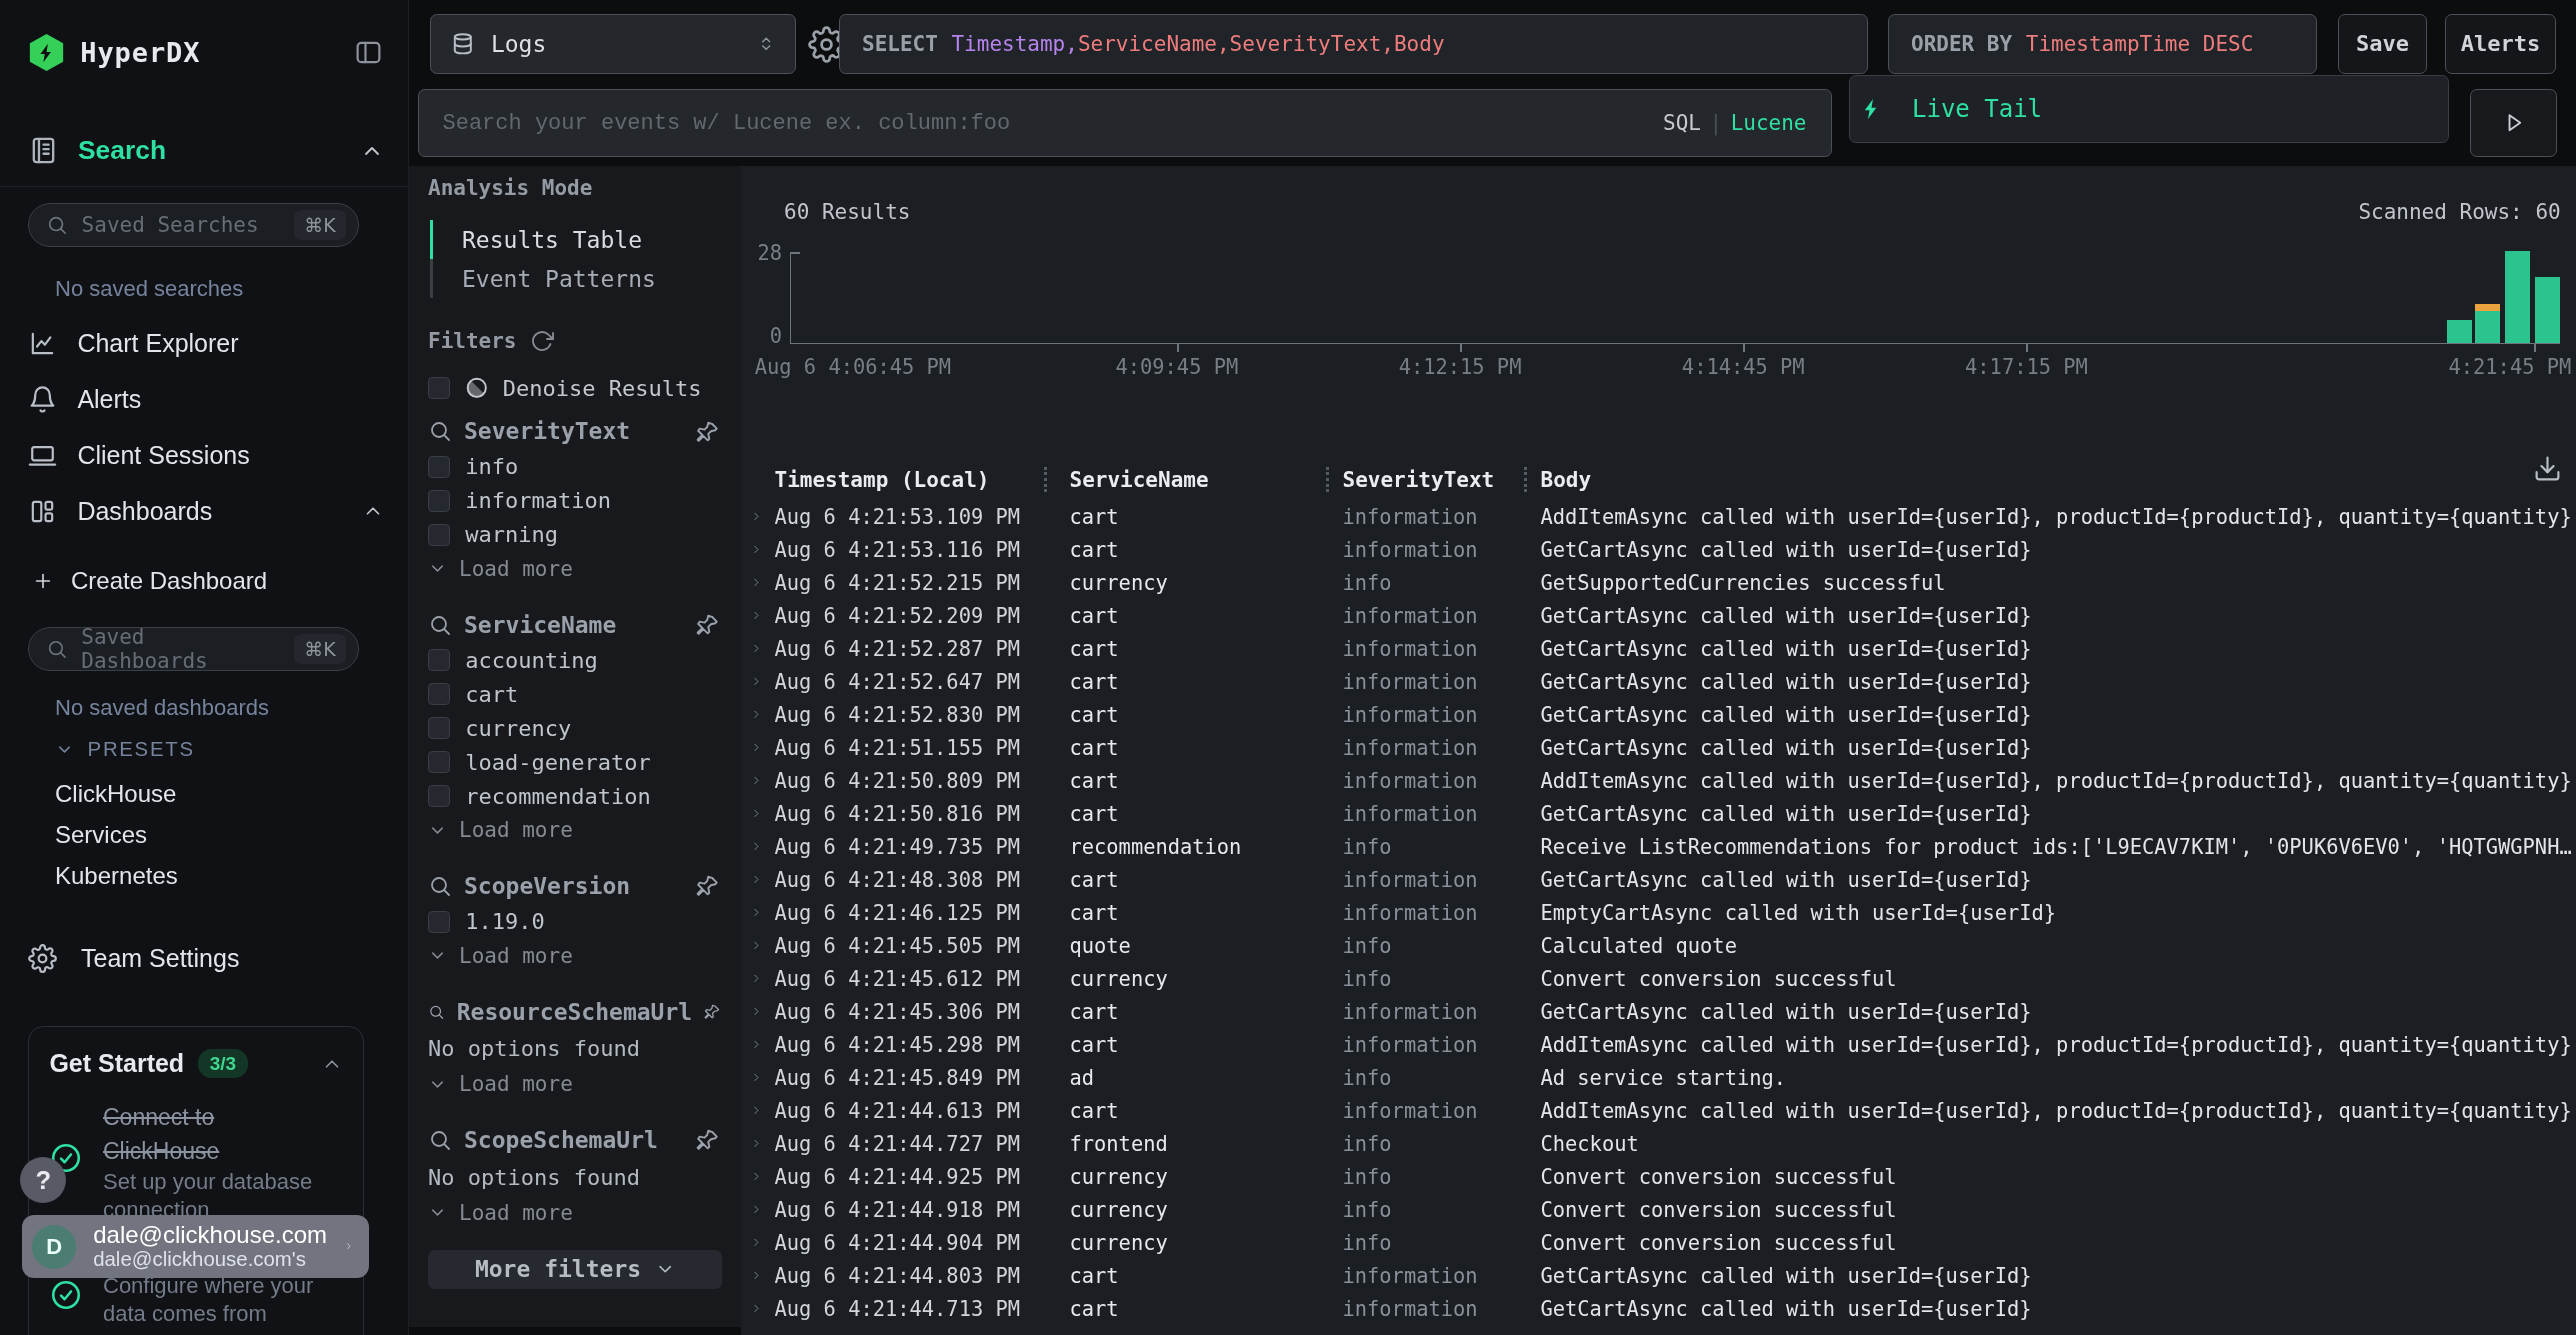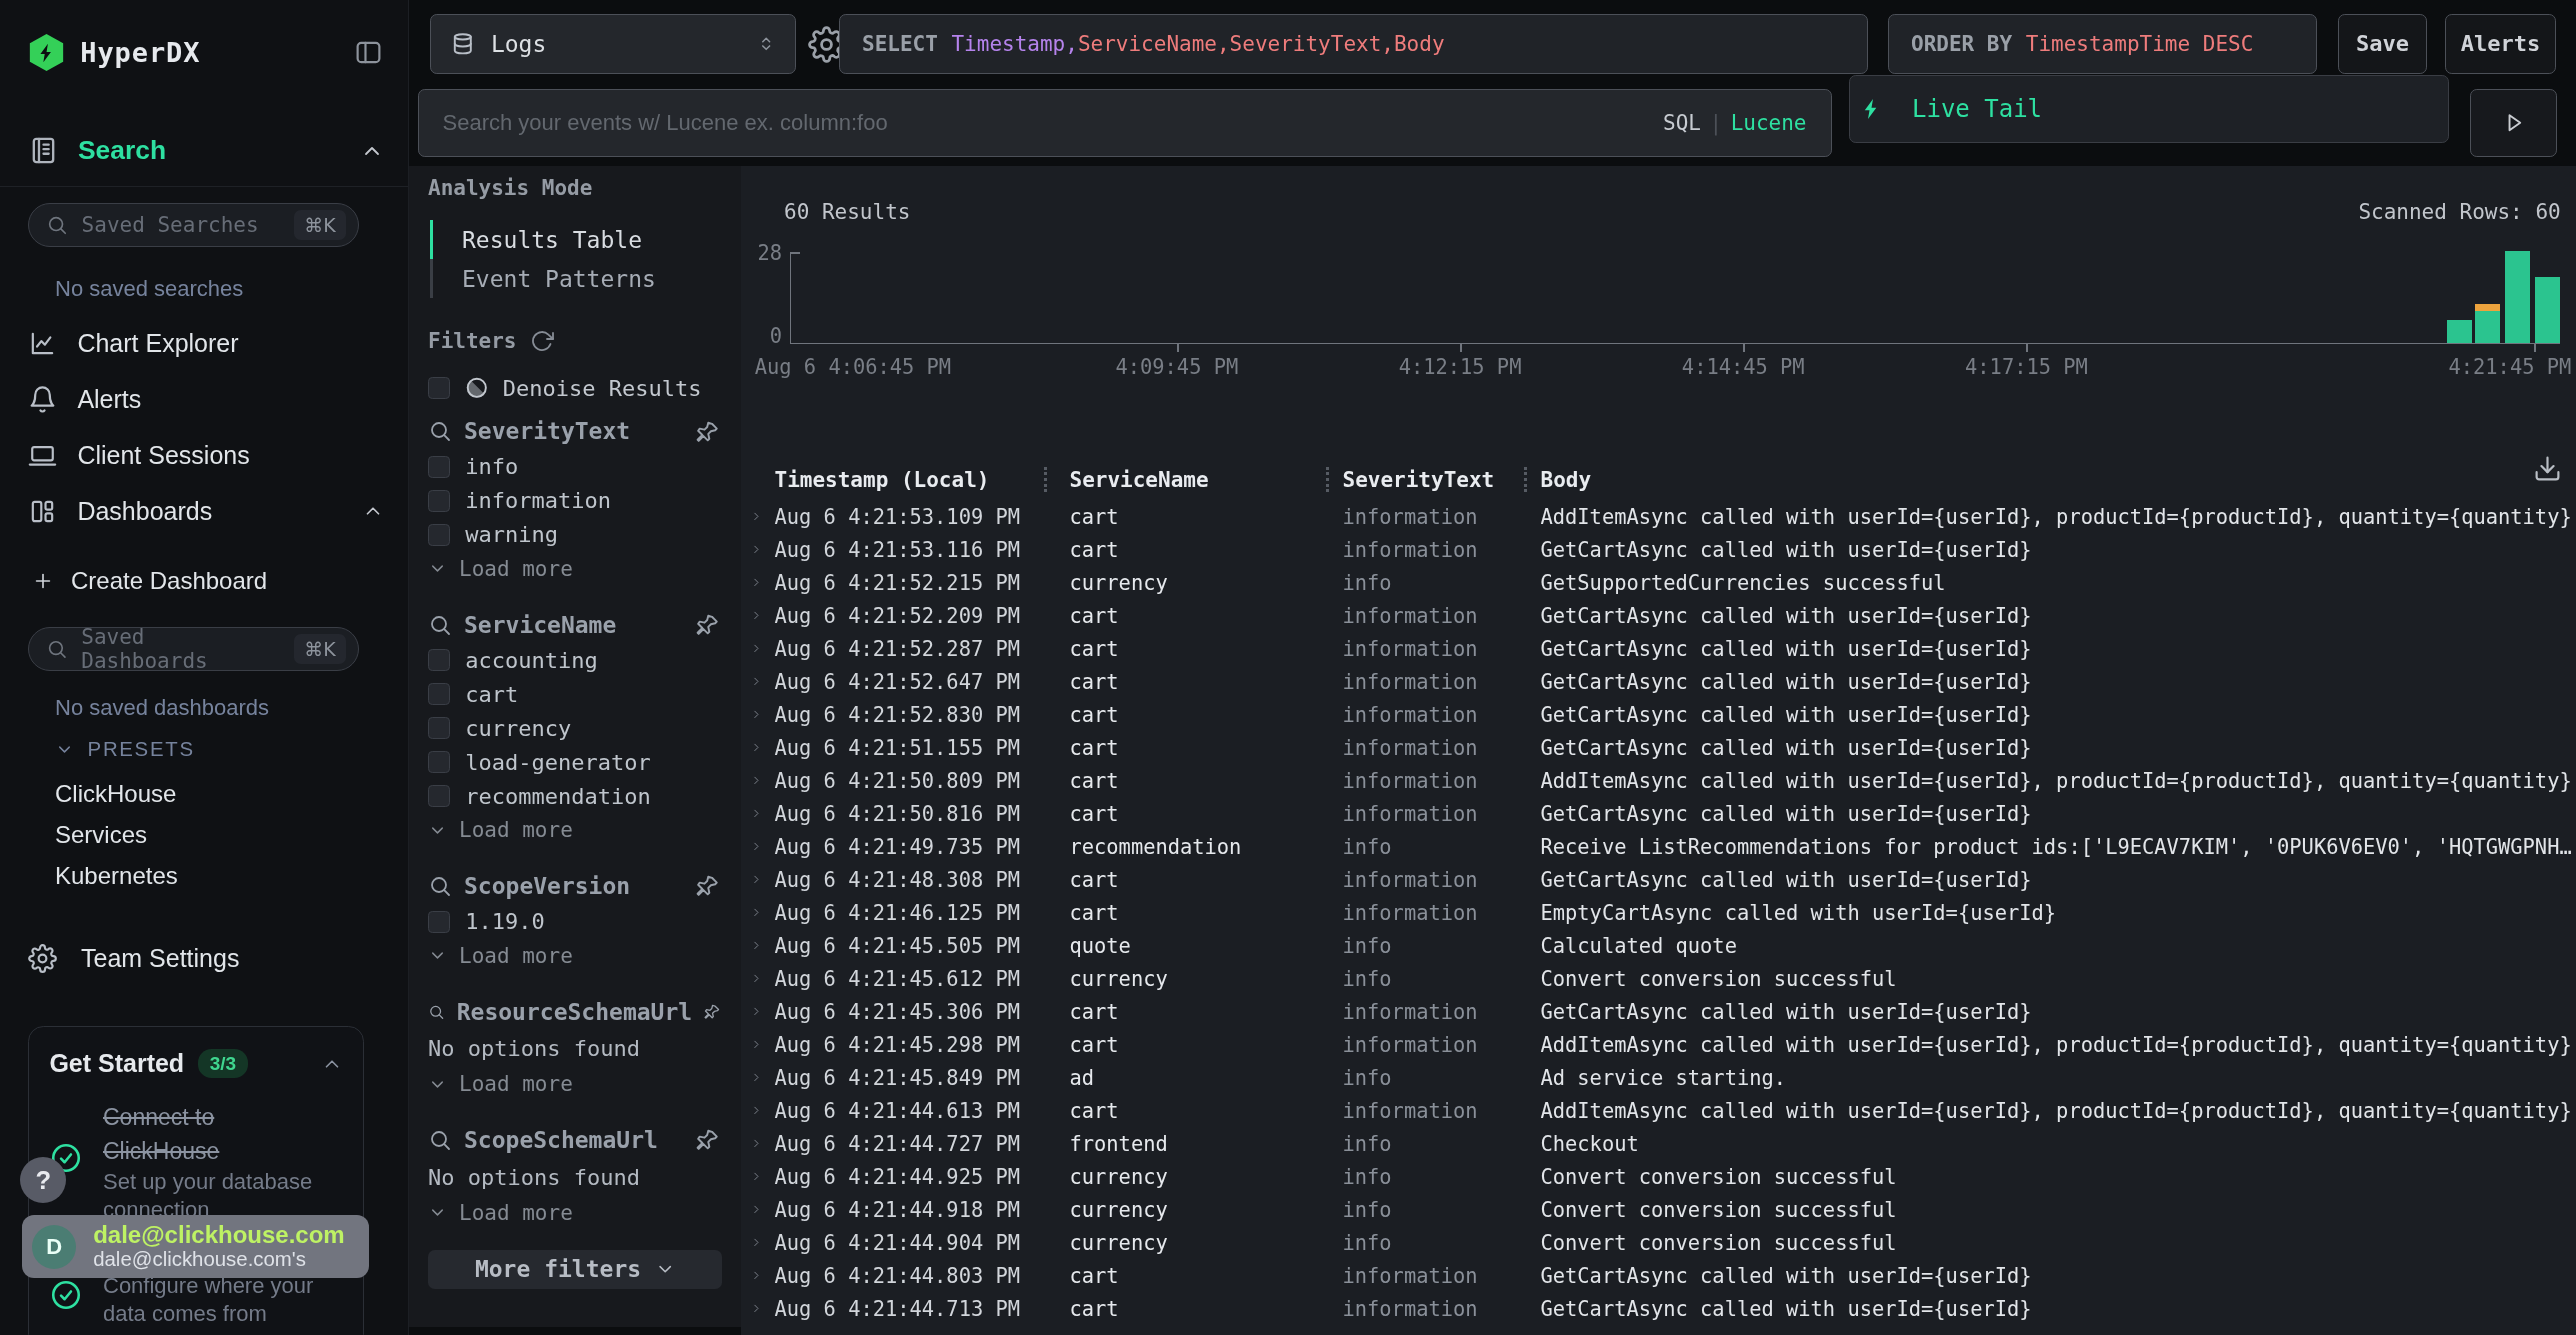--- a/index.html
+++ b/index.html
@@ -46,40 +46,40 @@
   .gs-head .chev{margin-left:auto;width:22px;height:22px;color:#8b93a1}
   .gs-card .s1t{position:absolute;left:74px;top:73px;line-height:34px;font-size:23px;color:#8b93a1;text-decoration:line-through}
   .gs-card .s1ic{position:absolute;left:20.4px;top:114px;width:34px;height:34px;color:#2ee0a1}
   .gs-card .ssub{position:absolute;left:74px;font-size:22px;line-height:28px;color:#747b89}
   .gs-card .s1sub{top:141px}
   .gs-card .s2ic{position:absolute;left:20.4px;top:251px;width:34px;height:34px;color:#2ee0a1}
   .gs-card .s2sub{top:245px}
   .help-circle{position:absolute;top:1157px;left:20.4px;width:46px;height:46px;border-radius:50%;background:#585b66;display:flex;align-items:center;justify-content:center;font-size:25.6px;font-weight:bold;color:#e9ebf0;z-index:6}
   .dale{position:absolute;top:1215px;left:22px;width:347px;height:63px;border-radius:12px;background:#72757f;z-index:5;display:flex;align-items:center;padding:0 15.3px 0 10.2px;gap:17px}
   .dale .avatar{width:44px;height:44px;border-radius:50%;background:#4b7d73;display:flex;align-items:center;justify-content:center;font-weight:bold;font-size:22px;color:#eafff7;flex:none}
-  .dale .dt{font-size:24px;font-weight:bold;color:#bef264;line-height:25.6px}
+  .dale .dt{font-size:24px;font-weight:normal;color:#ffffff;line-height:25.6px}
   .dale .ds{font-size:20.4px;color:#dfe2e8;line-height:24px}
   .dale .chev{margin-left:auto;width:20.4px;height:20.4px;color:#e3e6ea}
   
   .topbar{position:absolute;left:409px;top:0;right:0;height:166px}
   .tb-box{position:absolute;border:0.9px solid #4c5058;border-radius:6.8px;display:flex;align-items:center;font-family:"DejaVu Sans Mono",monospace}
   .box-logs{left:21px;top:13.6px;width:366px;height:60px;background:#24272c;padding:6px 19px;gap:15.3px;font-size:23px;color:#dde0e4}
   .box-logs .dbic{width:25.6px;height:25.6px;color:#b9bfc8}
   .box-logs .caret{margin-left:auto;width:20.4px;height:25.6px;color:#8d939c}
   .gear-btn{position:absolute;left:399px;top:25.6px;width:37px;height:37px;color:#9aa0a8}
   .box-select{left:430px;top:13.6px;width:1029px;height:60px;background:#202328;padding:12px 22px;font-size:21px}
   .box-order{left:1479px;top:13.6px;width:429px;height:60px;background:#202328;padding:0 22px;font-size:21px}
   .kw{font-weight:bold;color:#9aa0a8;margin-right:13.6px}
   .q-purple{color:#b583ec}
   .q-salmon{color:#ee7c7c}
   .tb-btn{position:absolute;border:0.9px solid #4c5058;border-radius:6.8px;background:#141619;display:flex;align-items:center;justify-content:center;font-family:"DejaVu Sans Mono",monospace;font-size:22px;font-weight:bold;color:#d0d3d8;cursor:pointer}
   .btn-save{left:1929px;top:13.6px;width:89px;height:60px}
   .btn-alerts{left:2036px;top:13.6px;width:111px;height:60px}
   .search-bar{left:8.5px;top:89px;width:1414px;height:68px;background:#24272c;padding:0 24px;gap:8.5px}
-  .search-bar input{flex:1;background:transparent;border:none;outline:none;font-family:Liberation Sans, sans-serif;font-size:22px;color:#dfe3e8}
+  .search-bar input{flex:1;background:transparent;border:none;outline:none;font-family:Liberation Mono, monospace;font-size:22px;color:#dfe3e8}
   .search-bar input::placeholder{color:#63686f}
   .lang{font-size:21px}
   .lang .sql{color:#c7cbd1}.lang .sep{color:#4c5058;margin:0 8.5px}.lang .luc{color:#2ee0a1}
   .btn-live{left:1440px;top:75px;width:600px;height:68px;background:#1e2126;border:0.9px solid #3a3d44;border-radius:6.8px;position:absolute;display:flex;align-items:center;padding:0 10px;gap:28px;cursor:pointer}
   .btn-live .bolt{width:24px;height:24px;color:#2ee0a1}
   .btn-live .lt{font-family:"DejaVu Sans Mono",monospace;font-size:24px;color:#2ee0a1}
   .btn-play{left:2061px;top:89px;width:87px;height:68px;background:#17191d}
   .btn-play .ic{width:25.6px;height:25.6px;color:#c9ccd1}
   
   .fpanel{position:absolute;left:409px;top:166px;width:332px;bottom:8px;background:#17191d;padding:10px 19px 0 19px;font-family:"DejaVu Sans Mono",monospace;overflow:hidden}

